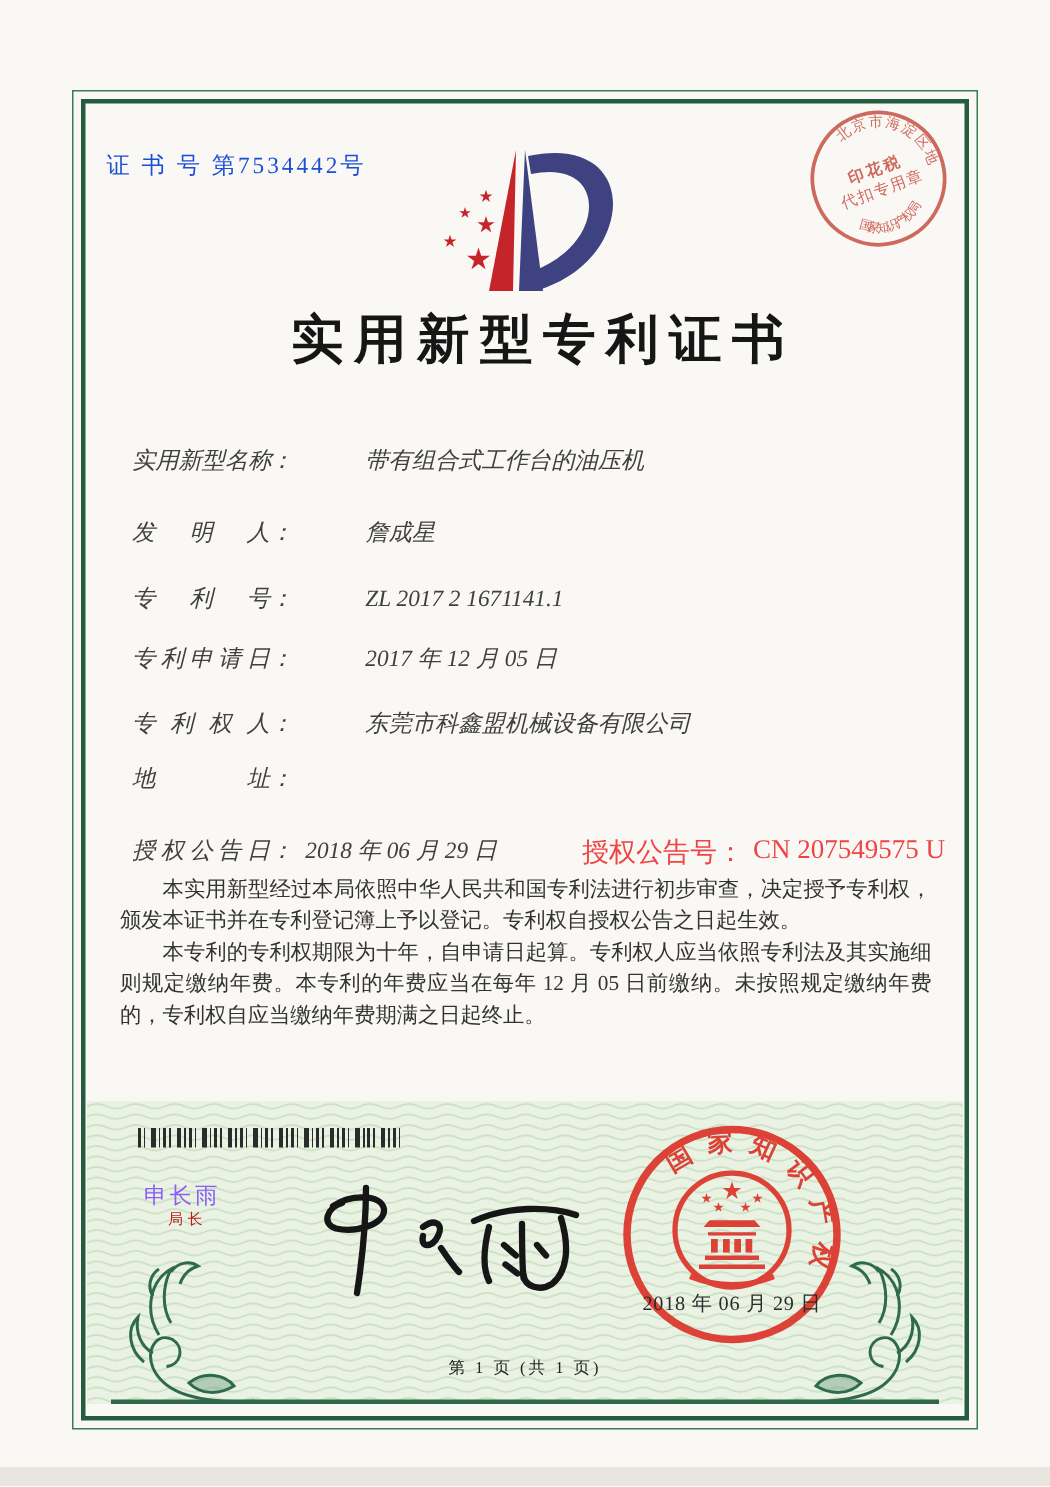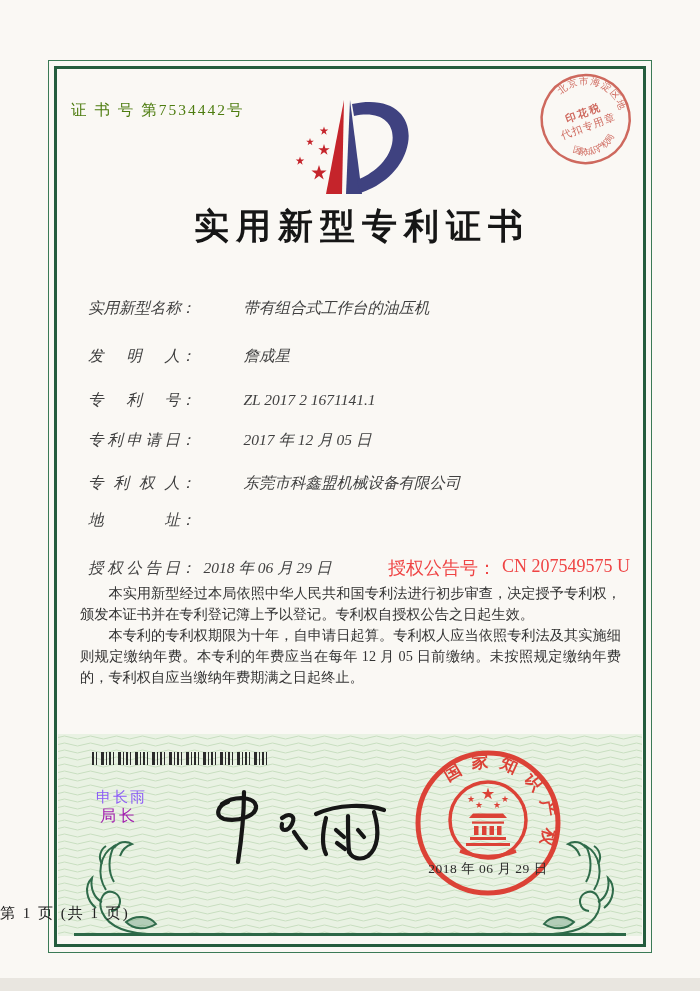--- a/index.html
+++ b/index.html
@@ -2,45 +2,45 @@
 <html><head>
 <meta charset="utf-8">
 <style>
   html,body{margin:0;padding:0;}
   body{font-family:"Liberation Serif","DejaVu Serif",serif;}
   .page{position:relative;width:700px;height:991px;background:#faf8f4;overflow:hidden;}
   .page-edge-bottom{position:absolute;left:0;bottom:0;width:700px;height:13px;background:#e9e6e0;}
   .border-outer{position:absolute;left:48px;top:60px;width:604px;height:893px;border:1.5px solid #3a7a55;box-sizing:border-box;}
   .border-inner{position:absolute;left:54px;top:66px;width:592px;height:881px;border:3px solid #245c3d;box-sizing:border-box;}
   .waveband{position:absolute;left:58px;top:734px;width:584px;height:202px;}
-  .cert-no{position:absolute;left:71px;top:100px;font-size:15.5px;letter-spacing:2px;color:#4d7c0f;}
+  .cert-no{position:absolute;left:71px;top:100px;font-size:15.5px;letter-spacing:2px;color:#1d4ed8;}
   .logo{position:absolute;left:272px;top:96px;width:158px;height:104px;}
   .tax-stamp-wrap{position:absolute;left:524px;top:58px;width:124px;height:124px;transform:rotate(-20deg);opacity:.88;}
   .title{position:absolute;left:0;top:203px;width:700px;margin:0;text-align:center;font-size:35px;font-weight:bold;letter-spacing:7px;color:#161616;padding-left:12px;}
   .frow{position:absolute;left:88px;display:flex;font-size:15.5px;color:#404040;line-height:1.55;font-style:italic;}
   .frow .lbl{display:inline-block;width:92px;text-align:justify;text-align-last:justify;white-space:nowrap;}
   .frow .col{margin-right:8px;}
   .frow .val{width:452px;margin-left:40px;}
   .r1{top:296px}.r2{top:344px}.r3{top:388px}.r4{top:428px}.r5{top:471px}.r6{top:508px}.r7{top:556px}
   .grant-no{position:absolute;left:388px;top:556px;display:flex;font-size:18px;color:#ef4444;}
   .grant-no .col{margin-right:6px;}
   .paras{position:absolute;left:80px;top:583px;width:541px;font-size:14.2px;line-height:20.9px;color:#333;text-align:justify;}
   .paras p{margin:0;text-indent:2em;}
   .barcode{position:absolute;left:92px;top:752px;width:176px;height:13px;
     background-image:repeating-linear-gradient(90deg,#2b2b2b 0 2px,transparent 2px 4px,#2b2b2b 4px 5px,transparent 5px 9px,#2b2b2b 9px 12px,transparent 12px 14px,#2b2b2b 14px 15px,transparent 15px 17px);}
-  .role-label{position:absolute;left:100px;top:806px;font-size:16px;color:#a21caf;letter-spacing:3px;}
+  .role-label{position:absolute;left:112px;top:806px;font-size:10px;color:#b91c1c;letter-spacing:3px;}
   .role-name{position:absolute;left:96px;top:788px;font-size:15px;color:#8b5cf6;letter-spacing:2px;}
   .signature{position:absolute;left:198px;top:788px;width:205px;height:80px;}
   .red-seal{position:absolute;left:412px;top:748px;width:152px;height:152px;opacity:.93;}
   .seal-date{position:absolute;left:412px;top:860px;width:152px;text-align:center;font-size:13.5px;color:#2b2b2b;letter-spacing:.5px;}
   .rule-line{position:absolute;left:74px;top:933px;width:552px;height:2.5px;background:#2d6847;}
   .flourish{position:absolute;top:838px;width:120px;height:100px;}
   .flourish.left{left:52px;}
   .flourish.right{left:528px;transform:scaleX(-1);}
-  .footer{position:absolute;left:0;top:904px;width:700px;text-align:left;font-size:15px;letter-spacing:2px;color:#222;}
+  .footer{position:absolute;left:0;top:904px;width:700px;text-align:center;font-size:11px;letter-spacing:2px;color:#222;}
   svg text{font-family:"Liberation Serif","DejaVu Serif",serif;}
 </style>
 </head>
 <body>
 
 <div class="page">
 
   <svg class="waveband" viewBox="0 0 584 202" preserveAspectRatio="none">
     <defs>
       <pattern id="wv" width="26" height="7" patternUnits="userSpaceOnUse">

